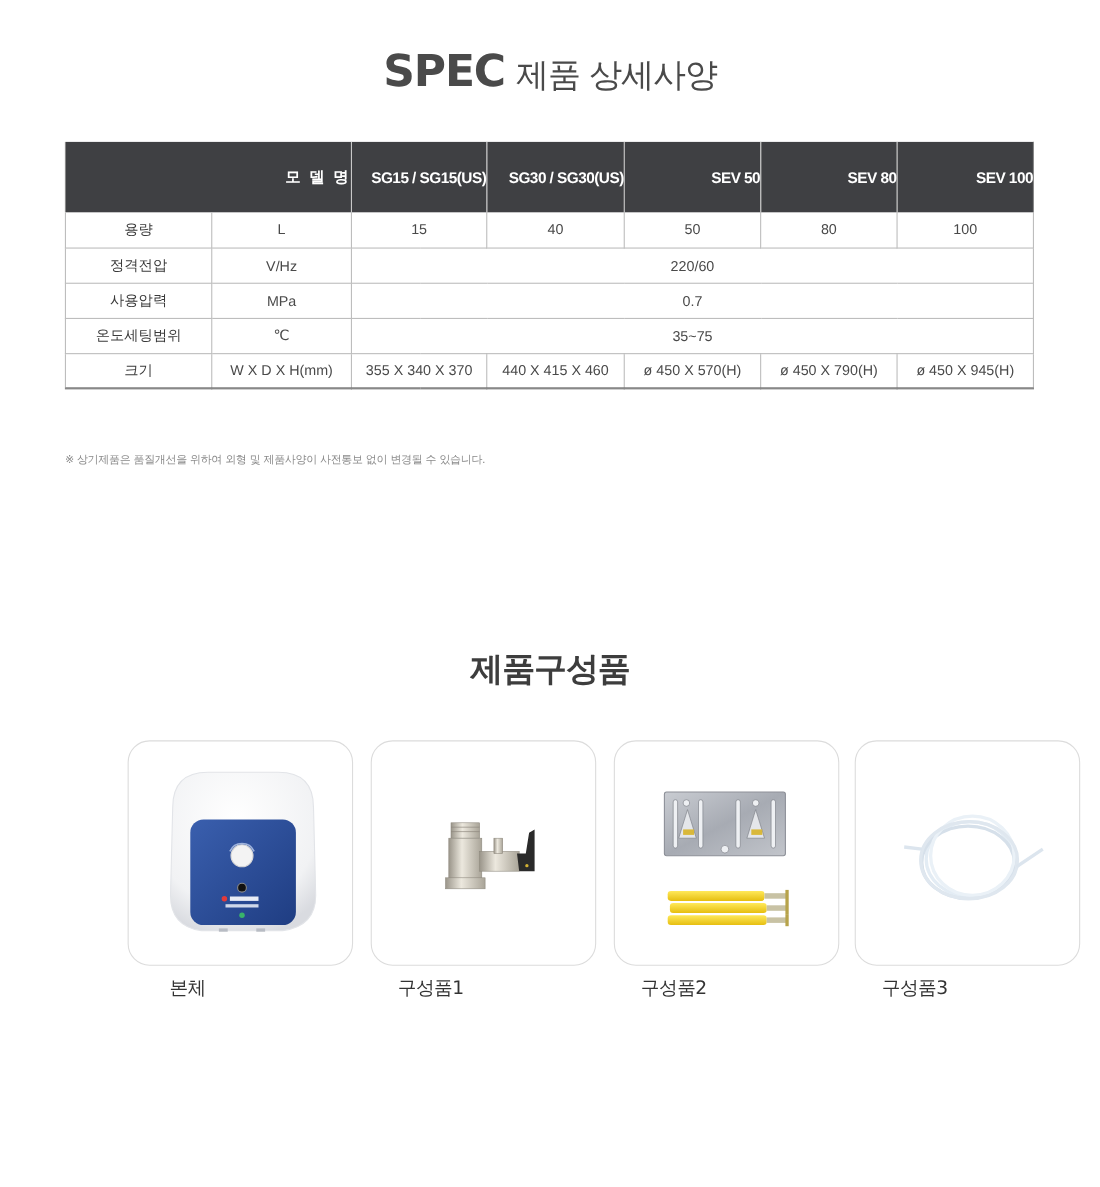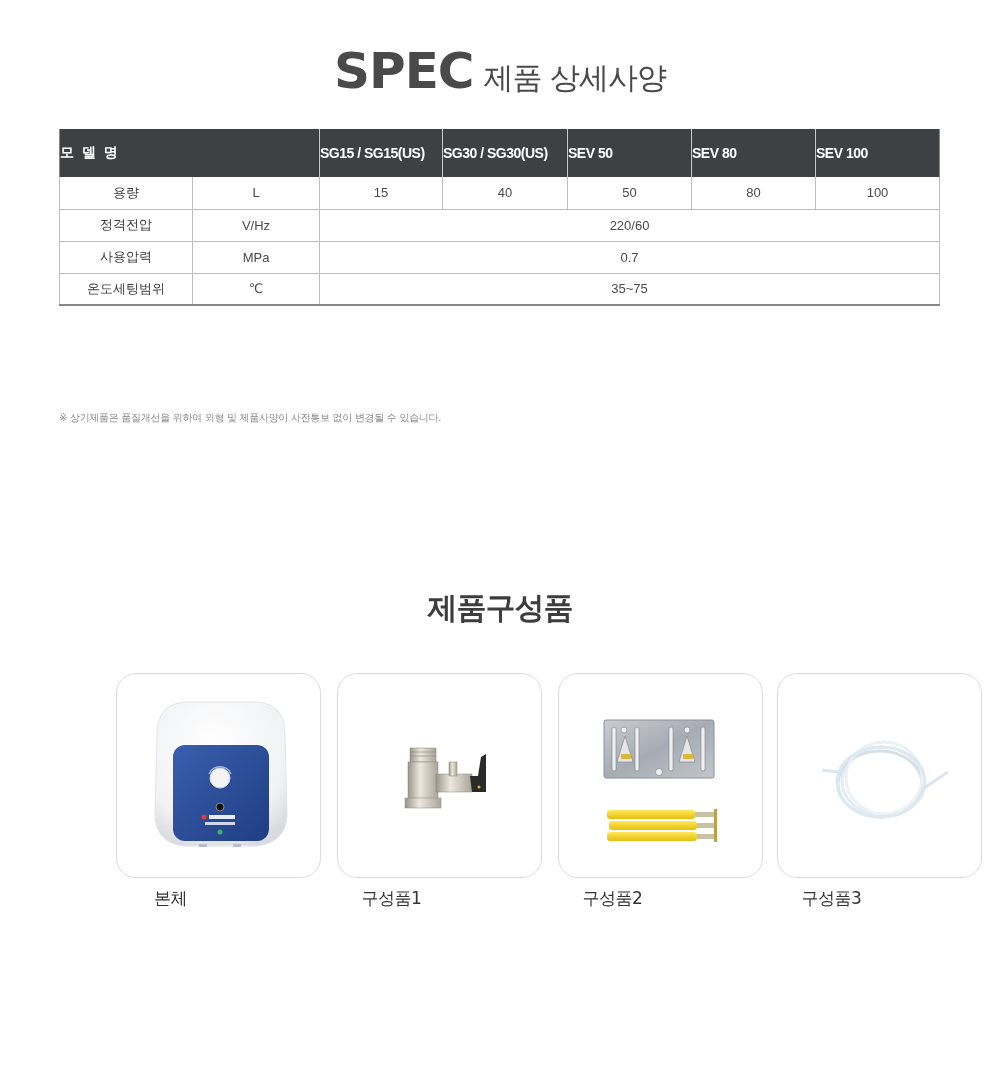--- a/index.html
+++ b/index.html
@@ -3,32 +3,32 @@
 <meta charset="utf-8">
 <style>
   * { box-sizing: border-box; margin: 0; padding: 0; }
   html, body { width: 1000px; height: 1079px; background: #ffffff; overflow: hidden; }
   body { font-family: "Liberation Sans", "DejaVu Sans", sans-serif; color: #444; position: relative; }
 
   .title {
     position: absolute; top: 42px; left: 0; width: 1000px; text-align: center;
     white-space: nowrap; color: #4a4a4a;
   }
-  .title .big { font-family: "DejaVu Sans", sans-serif; font-weight: bold; font-size: 50px; letter-spacing: -1px; vertical-align: baseline; }
+  .title .big { font-family: "DejaVu Sans", sans-serif; font-weight: bold; font-size: 40px; letter-spacing: -1px; vertical-align: baseline; }
   .title .sub { font-family: "DejaVu Sans", sans-serif; font-size: 30px; font-weight: normal; margin-left: 10px; letter-spacing: -1px; margin-top: 17px; }
 
   table.spec {
     position: absolute; top: 129px; left: 59px; width: 880px;
     border-collapse: collapse; table-layout: fixed;
     font-size: 13px; color: #4a4a4a;
     border-right: 1px solid #888; border-bottom: 2px solid #888; border-left: 1px solid #888;
   }
   table.spec th {
     background: #3f4043; color: #fff; font-weight: bold; font-size: 14px;
-    height: 48px; text-align: left; letter-spacing: -0.5px;
+    height: 64px; text-align: right; letter-spacing: -0.5px;
     border-left: 1px solid #c8c8c8;
   }
   table.spec th:first-child { border-left: none; letter-spacing: 2px; }
   table.spec td {
     height: 32px; text-align: center; border: 1px solid #bdbdbd;
     font-size: 13px; color: #4a4a4a;
   }
   table.spec td.lbl { color: #3a3a3a; }
   table.spec tr.r0 td { border-top: none; }
 
@@ -99,20 +99,29 @@
     </tr>
     <tr>
       <td class="lbl">사용압력</td>
       <td>MPa</td>
       <td colspan="6">0.7</td>
     </tr>
     <tr>
       <td class="lbl">온도세팅범위</td>
       <td>℃</td>
       <td colspan="6">35~75</td>
+    </tr>
+    <tr>
+      <td class="lbl">크기</td>
+      <td>W X D X H(mm)</td>
+      <td colspan="2">355 X 340 X 370</td>
+      <td>440 X 415 X 460</td>
+      <td>ø 450 X 570(H)</td>
+      <td>ø 450 X 790(H)</td>
+      <td>ø 450 X 945(H)</td>
     </tr>
   </tbody>
 </table>
 
 <div class="note">※ 상기제품은 품질개선을 위하여 외형 및 제품사양이 사전통보 없이 변경될 수 있습니다.</div>
 
 <div class="section2-title">제품구성품</div>
 
 <div class="parts">
 

